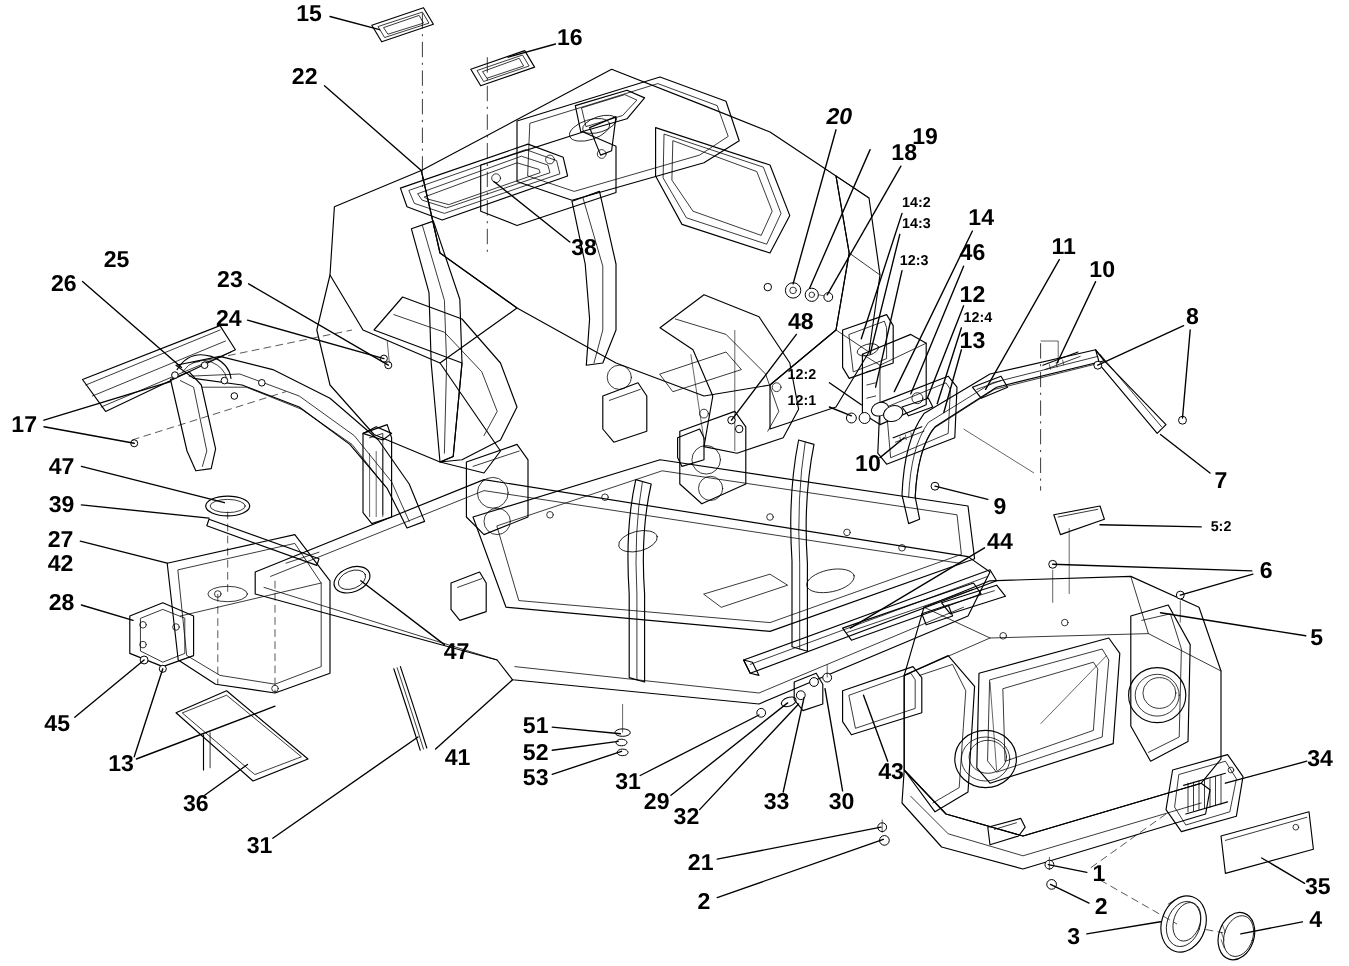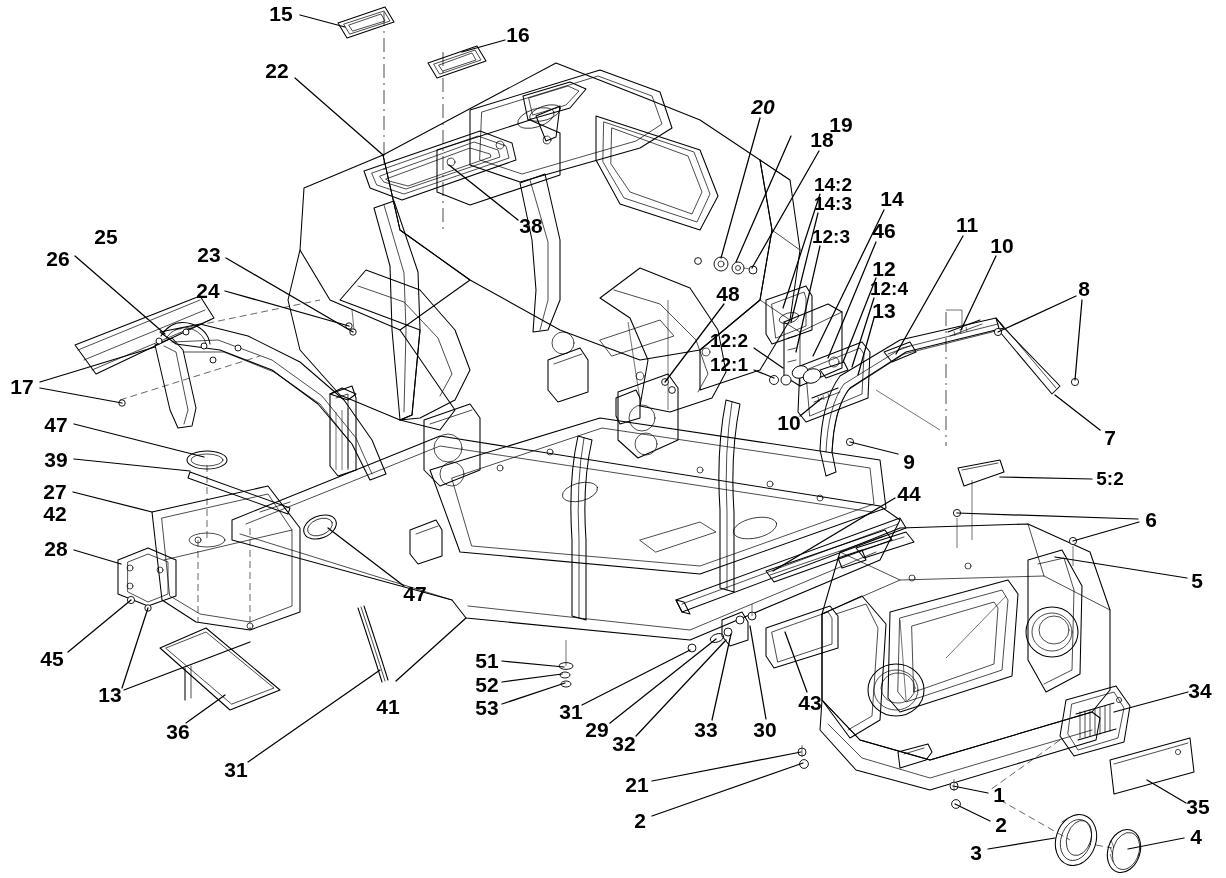--- a/index.html
+++ b/index.html
@@ -4,21 +4,21 @@
 <title>Parts Diagram</title>
 <style>
   html,body{margin:0;padding:0;background:#ffffff;}
   body{width:1226px;height:878px;overflow:hidden;
        font-family:"Liberation Sans","DejaVu Sans",sans-serif;}
   #stage{position:relative;width:1226px;height:878px;background:#fff;}
   #art{position:absolute;left:0;top:0;width:1226px;height:878px;}
   .lbl{position:absolute;font-size:21px;font-weight:700;color:#000;
        line-height:1;white-space:nowrap;letter-spacing:0px;
        transform:translate(-50%,-50%);}
-  .lbl.sm{font-size:19px;}
+  .lbl.sm{font-size:13px;}
 </style>
 </head>
 <body>
 
 <div id="stage">
 
   <svg id="art" viewBox="0 0 1226 878">
     <defs>
       <style>
         .s{fill:none;stroke:#000;stroke-width:1.05;stroke-linejoin:round;stroke-linecap:round;}
@@ -540,21 +540,21 @@
       <div class="lbl" style="left: 56px; top: 424px;">47</div>
       <div class="lbl" style="left: 56px; top: 459px;">39</div>
       <div class="lbl" style="left: 55px; top: 491px;">27</div>
       <div class="lbl" style="left: 55px; top: 513px;">42</div>
       <div class="lbl" style="left: 56px; top: 548px;">28</div>
       <div class="lbl" style="left: 52px; top: 658px;">45</div>
       <div class="lbl" style="left: 110px; top: 694px;">13</div>
       <div class="lbl" style="left: 178px; top: 731px;">36</div>
       <div class="lbl" style="left: 236px; top: 769px;">31</div>
       <div class="lbl" style="left: 415px; top: 593px;">47</div>
-      <div class="lbl" style="left: 388px; top: 689px; margin-top: 17px;">41</div>
+      <div class="lbl" style="left: 416px; top: 689px;">41</div>
       <div class="lbl" style="left: 487px; top: 660px;">51</div>
       <div class="lbl" style="left: 487px; top: 684px;">52</div>
       <div class="lbl" style="left: 487px; top: 707px;">53</div>
       <div class="lbl" style="left: 571px; top: 711px;">31</div>
       <div class="lbl" style="left: 597px; top: 729px;">29</div>
       <div class="lbl" style="left: 624px; top: 743px;">32</div>
       <div class="lbl" style="left: 706px; top: 729px;">33</div>
       <div class="lbl" style="left: 765px; top: 729px;">30</div>
       <div class="lbl" style="left: 810px; top: 702px;">43</div>
       <div class="lbl" style="left: 637px; top: 784px;">21</div>

